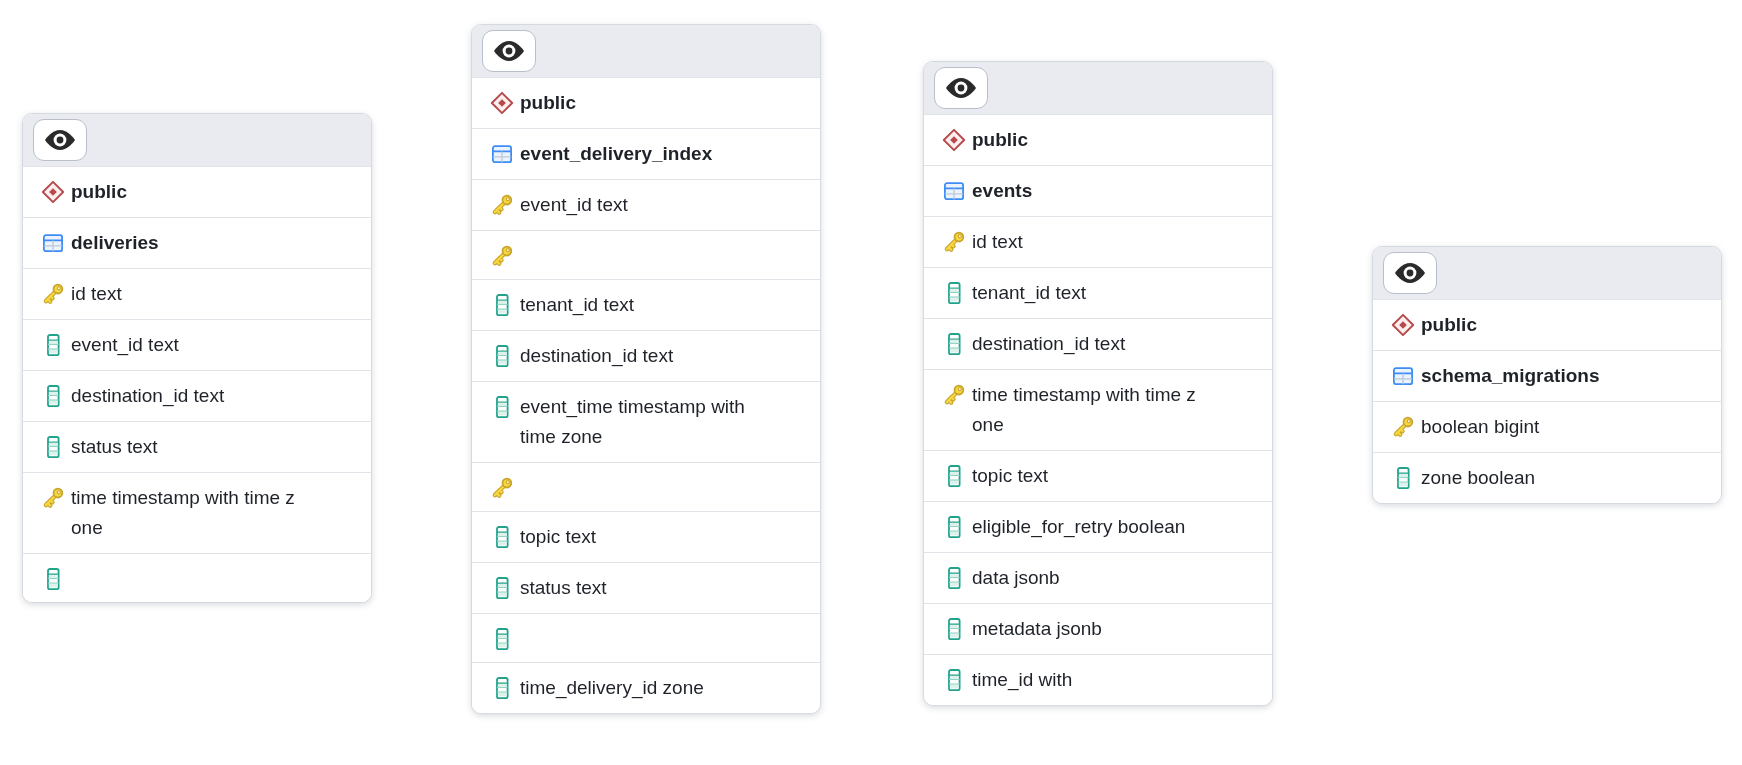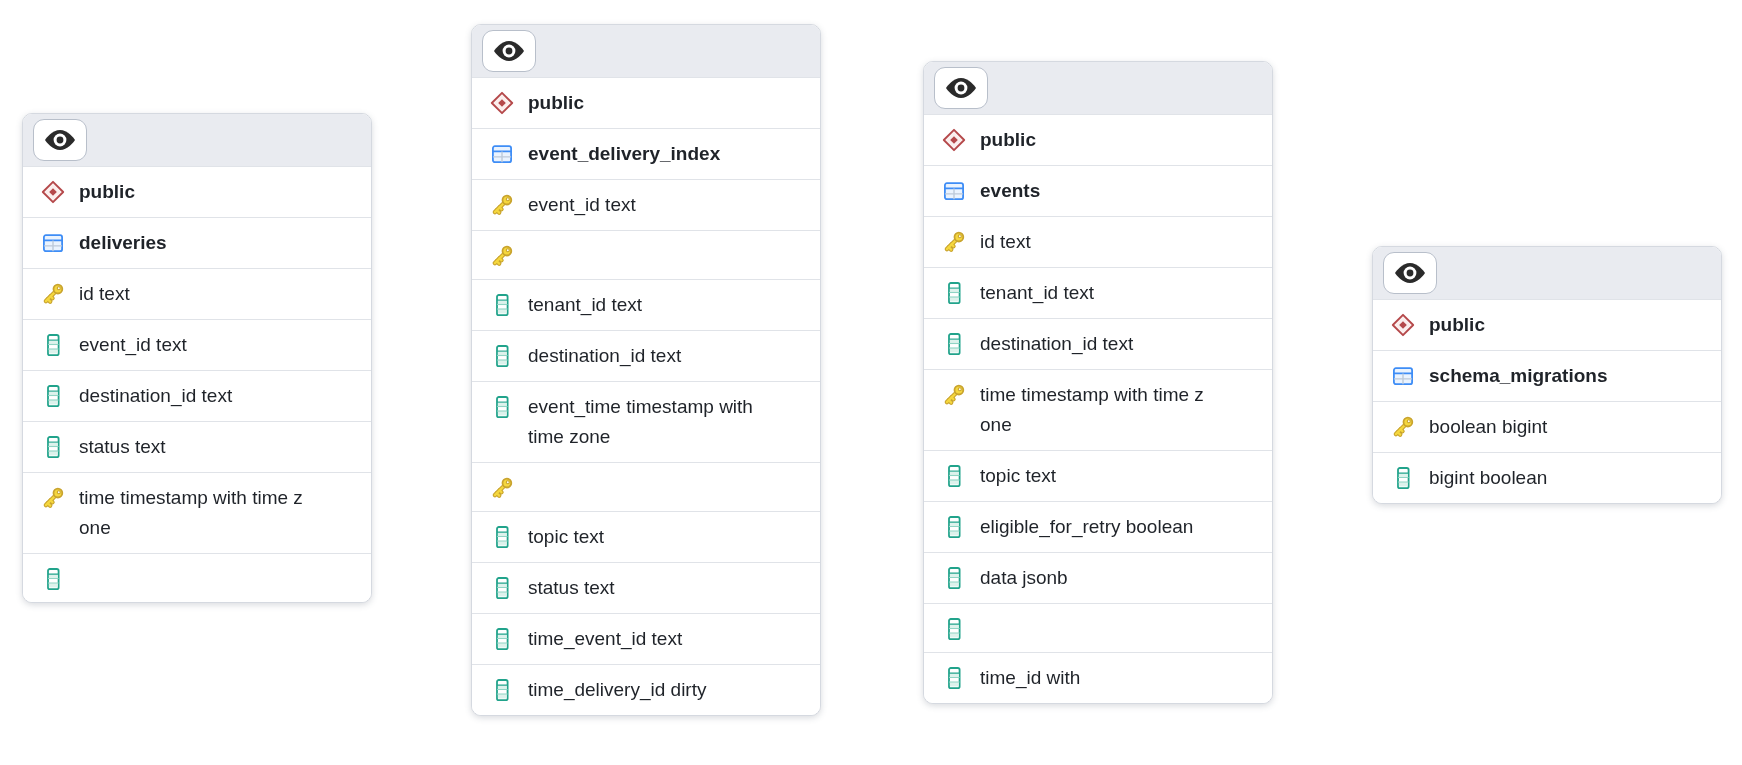--- a/index.html
+++ b/index.html
@@ -22,21 +22,21 @@
     padding-left:10px;box-sizing:border-box;
   }
   .eye-btn{
     width:54px;height:42px;background:#ffffff;border:1.5px solid #b8bfca;
     border-radius:11px;display:flex;align-items:center;justify-content:center;
     cursor:pointer;padding:0;
   }
   .eye-btn svg{width:34px;height:24px;display:block;}
 
   .row{
-    display:flex;align-items:flex-start;gap:14px;
+    display:flex;align-items:flex-start;gap:6px;
     padding:10px 14px 10px 18px;border-top:1px solid #e0e3e8;
     box-sizing:border-box;background:#ffffff;
   }
   .ic{width:24px;height:27px;flex:none;display:flex;align-items:center;justify-content:center;margin-top:1px;}
   .ic svg{width:24px;height:24px;display:block;}
   .name-row .ic svg{width:26px;height:26px;}
   .lbl{
     font-size:19px;line-height:30px;width:234px;
     word-break:break-all;overflow-wrap:anywhere;
   }
@@ -338,35 +338,34 @@
     <span class="ic">
   <svg viewBox="0 0 24 24" aria-hidden="true">
     <rect x="7" y="2" width="10.6" height="20.2" rx="1.8" fill="#ffffff" stroke="#21a38b" stroke-width="1.8"></rect>
     <rect x="7.9" y="7.1" width="8.8" height="4.4" fill="#ddf2ec"></rect>
     <rect x="7.9" y="16" width="8.8" height="4.4" fill="#ddf2ec"></rect>
     <line x1="7" y1="7.1" x2="17.6" y2="7.1" stroke="#21a38b" stroke-width="1.1"></line>
     <line x1="7" y1="11.5" x2="17.6" y2="11.5" stroke="#8fd4c4" stroke-width="1.1"></line>
     <line x1="7" y1="16" x2="17.6" y2="16" stroke="#8fd4c4" stroke-width="1.1"></line>
   </svg>
 </span>
-    <span class="lbl">time_event_id text</span>
-  </div>
-
-  <div class="row col-row">
-    <span class="ic">
-  <svg viewBox="0 0 24 24" aria-hidden="true">
-    <rect x="7" y="2" width="10.6" height="20.2" rx="1.8" fill="#ffffff" stroke="#21a38b" stroke-width="1.8"></rect>
-    <rect x="7.9" y="7.1" width="8.8" height="4.4" fill="#ddf2ec"></rect>
-    <rect x="7.9" y="16" width="8.8" height="4.4" fill="#ddf2ec"></rect>
-    <line x1="7" y1="7.1" x2="17.6" y2="7.1" stroke="#21a38b" stroke-width="1.1"></line>
-    <line x1="7" y1="11.5" x2="17.6" y2="11.5" stroke="#8fd4c4" stroke-width="1.1"></line>
-    <line x1="7" y1="16" x2="17.6" y2="16" stroke="#8fd4c4" stroke-width="1.1"></line>
-  </svg>
-</span>
-    <span class="lbl">time_delivery_id dirty</span>
+  </div>
+
+  <div class="row col-row">
+    <span class="ic">
+  <svg viewBox="0 0 24 24" aria-hidden="true">
+    <rect x="7" y="2" width="10.6" height="20.2" rx="1.8" fill="#ffffff" stroke="#21a38b" stroke-width="1.8"></rect>
+    <rect x="7.9" y="7.1" width="8.8" height="4.4" fill="#ddf2ec"></rect>
+    <rect x="7.9" y="16" width="8.8" height="4.4" fill="#ddf2ec"></rect>
+    <line x1="7" y1="7.1" x2="17.6" y2="7.1" stroke="#21a38b" stroke-width="1.1"></line>
+    <line x1="7" y1="11.5" x2="17.6" y2="11.5" stroke="#8fd4c4" stroke-width="1.1"></line>
+    <line x1="7" y1="16" x2="17.6" y2="16" stroke="#8fd4c4" stroke-width="1.1"></line>
+  </svg>
+</span>
+    <span class="lbl">time_delivery_id zone</span>
   </div>
 </div>
   </section>
 
   <section class="card">
     <header class="card-header">
       <button class="eye-btn" type="button">
         <svg viewBox="0 0 34 24" aria-hidden="true">
           <path d="M17 2 C9.5 2 3.8 9.3 2 12 C3.8 14.7 9.5 22 17 22 C24.5 22 30.2 14.7 32 12 C30.2 9.3 24.5 2 17 2 Z" fill="#2a2a2a"></path>
           <circle cx="17" cy="12" r="6.4" fill="#ffffff"></circle>
@@ -509,20 +508,21 @@
     <span class="ic">
   <svg viewBox="0 0 24 24" aria-hidden="true">
     <rect x="7" y="2" width="10.6" height="20.2" rx="1.8" fill="#ffffff" stroke="#21a38b" stroke-width="1.8"></rect>
     <rect x="7.9" y="7.1" width="8.8" height="4.4" fill="#ddf2ec"></rect>
     <rect x="7.9" y="16" width="8.8" height="4.4" fill="#ddf2ec"></rect>
     <line x1="7" y1="7.1" x2="17.6" y2="7.1" stroke="#21a38b" stroke-width="1.1"></line>
     <line x1="7" y1="11.5" x2="17.6" y2="11.5" stroke="#8fd4c4" stroke-width="1.1"></line>
     <line x1="7" y1="16" x2="17.6" y2="16" stroke="#8fd4c4" stroke-width="1.1"></line>
   </svg>
 </span>
+    <span class="lbl">metadata jsonb</span>
   </div>
 
   <div class="row col-row">
     <span class="ic">
   <svg viewBox="0 0 24 24" aria-hidden="true">
     <rect x="7" y="2" width="10.6" height="20.2" rx="1.8" fill="#ffffff" stroke="#21a38b" stroke-width="1.8"></rect>
     <rect x="7.9" y="7.1" width="8.8" height="4.4" fill="#ddf2ec"></rect>
     <rect x="7.9" y="16" width="8.8" height="4.4" fill="#ddf2ec"></rect>
     <line x1="7" y1="7.1" x2="17.6" y2="7.1" stroke="#21a38b" stroke-width="1.1"></line>
     <line x1="7" y1="11.5" x2="17.6" y2="11.5" stroke="#8fd4c4" stroke-width="1.1"></line>
@@ -589,17 +589,17 @@
     <span class="ic">
   <svg viewBox="0 0 24 24" aria-hidden="true">
     <rect x="7" y="2" width="10.6" height="20.2" rx="1.8" fill="#ffffff" stroke="#21a38b" stroke-width="1.8"></rect>
     <rect x="7.9" y="7.1" width="8.8" height="4.4" fill="#ddf2ec"></rect>
     <rect x="7.9" y="16" width="8.8" height="4.4" fill="#ddf2ec"></rect>
     <line x1="7" y1="7.1" x2="17.6" y2="7.1" stroke="#21a38b" stroke-width="1.1"></line>
     <line x1="7" y1="11.5" x2="17.6" y2="11.5" stroke="#8fd4c4" stroke-width="1.1"></line>
     <line x1="7" y1="16" x2="17.6" y2="16" stroke="#8fd4c4" stroke-width="1.1"></line>
   </svg>
 </span>
-    <span class="lbl">bigint boolean</span>
+    <span class="lbl">zone boolean</span>
   </div>
 </div>
   </section>
 </div>
 
 </body></html>

